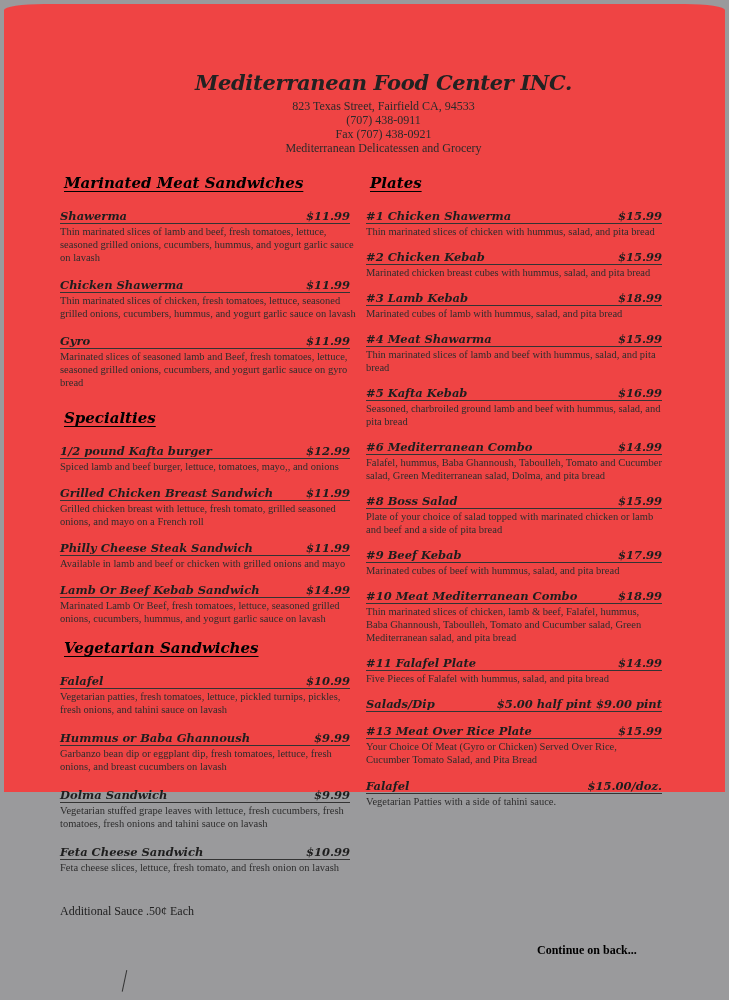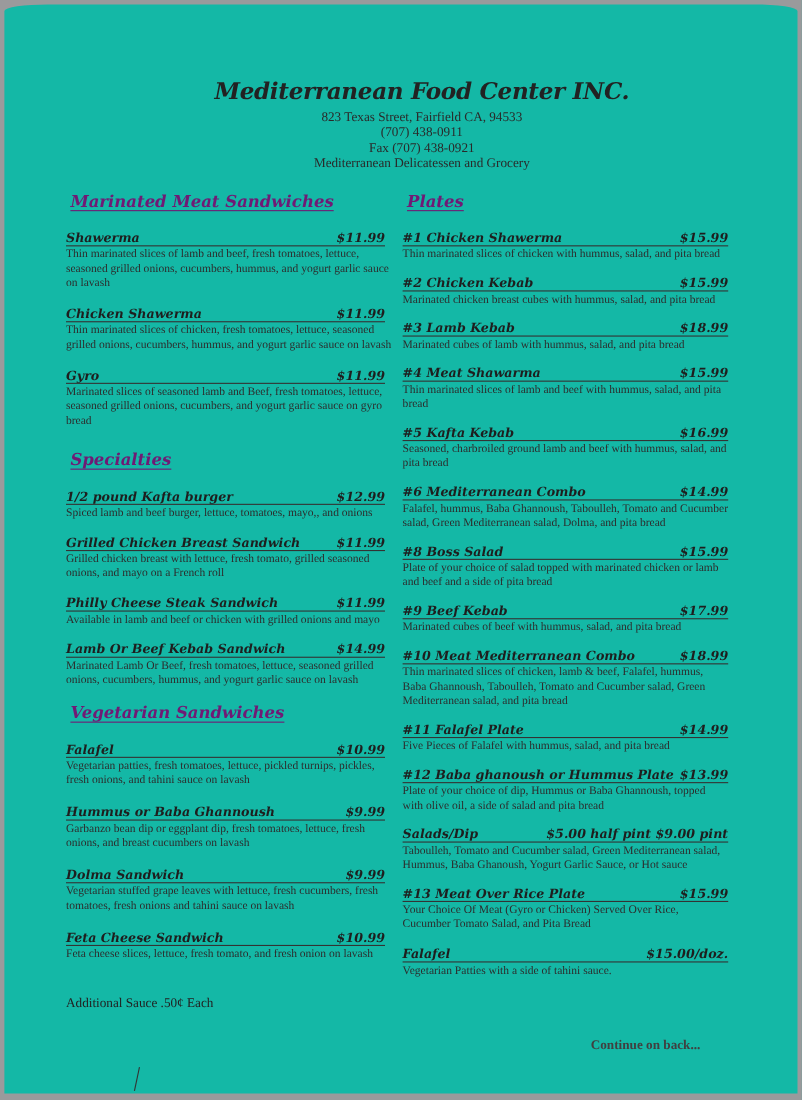--- a/index.html
+++ b/index.html
@@ -4,50 +4,50 @@
   <style>
     html, body { margin: 0; padding: 0; }
     body {
       width: 729px; height: 1000px; overflow: hidden;
       background: #9a9a9c;
       font-family: "Liberation Serif", "DejaVu Serif", serif;
       color: #1c1c1c;
       position: relative;
     }
     .page {
-      position: absolute; left: 4px; top: 4px; width: 721px; height: 990px;
-      background: #14b8a6;
+      position: absolute; left: 4px; top: 4px; width: 721px; height: 788px;
+      background: #ef4444;
       border-radius: 40px 40px 0 0 / 6px 6px 0 0;
     }
     .header { position: absolute; left: 0; top: 66px; width: 729px; text-align: center; }
     .title {
       font-family: "DejaVu Serif", "Liberation Serif", serif;
       font-style: italic; font-weight: bold; font-size: 21px; letter-spacing: -0.3px;
       margin-left: 30px; color: #222;
     }
     .hline { font-size: 12px; line-height: 14px; margin-left: 30px; color: #2a2a2a; }
     .col { position: absolute; }
     .col-left { left: 60px; top: 174px; width: 300px; }
     .col-right { left: 366px; top: 174px; width: 296px; }
     .sec-title {
       font-family: "DejaVu Serif", serif; font-style: italic; font-weight: bold;
       font-size: 15px; text-decoration: underline; text-underline-offset: 3px;
-      margin: 0 0 17px 4px; color: #701a75;
+      margin: 0 0 17px 4px; color: #000000;
     }
     .item { margin-bottom: 13px; }
     .item-head {
       display: flex; justify-content: space-between; align-items: flex-end;
       border-bottom: 1.5px solid #333; padding-bottom: 0;
       font-family: "DejaVu Serif", serif; font-style: italic; font-weight: bold;
       font-size: 11.5px; line-height: 14px; color: #1e1e1e;
     }
     .desc { font-size: 10.5px; line-height: 13px; color: #2d2d2d; margin-top: 1px; }
     .col-left .item-head { margin-right: 10px; gap: 16px; }
     .note { position: absolute; left: 60px; top: 904px; font-weight: normal; font-size: 12px; color: #222; }
-    .cont { position: absolute; left: 537px; top: 943px; font-weight: bold; font-size: 12px; color: #404040; }
+    .cont { position: absolute; left: 537px; top: 943px; font-weight: bold; font-size: 12px; color: #000000; }
     .pen { position: absolute; left: 124px; top: 970px; width: 1.4px; height: 22px; background: #333; transform: rotate(12deg); }
   </style>
 </head>
 <body>
 
 <div class="page">
   <div class="header">
     <div class="title">Mediterranean Food Center INC.</div>
     <div class="hline" style="margin-top:4px">823 Texas Street, Fairfield CA, 94533</div>
     <div class="hline">(707) 438-0911</div>
@@ -213,31 +213,23 @@
       </div>
       <div class="item" style="margin-bottom: 12px;">
         <div class="item-head">
           <span>#11 Falafel Plate</span>
           <span>$14.99</span>
         </div>
         <div class="desc">Five Pieces of Falafel with hummus, salad, and pita bread</div>
       </div>
       <div class="item" style="margin-bottom: 12px;">
         <div class="item-head">
-          <span>#12 Baba ghanoush or Hummus Plate</span>
-          <span>$13.99</span>
-        </div>
-        <div class="desc">Plate of your choice of dip, Hummus or Baba Ghannoush, topped with olive oil, a side of salad and pita bread</div>
-      </div>
-      <div class="item" style="margin-bottom: 12px;">
-        <div class="item-head">
           <span>Salads/Dip</span>
           <span>$5.00 half pint $9.00 pint</span>
         </div>
-        <div class="desc">Taboulleh, Tomato and Cucumber salad, Green Mediterranean salad, Hummus, Baba Ghanoush, Yogurt Garlic Sauce, or Hot sauce</div>
       </div>
       <div class="item" style="">
         <div class="item-head">
           <span>#13 Meat Over Rice Plate</span>
           <span>$15.99</span>
         </div>
         <div class="desc">Your Choice Of Meat (Gyro or Chicken) Served Over Rice, Cucumber Tomato Salad, and Pita Bread</div>
       </div>
       <div class="item" style="margin-bottom: 12px;">
         <div class="item-head">

